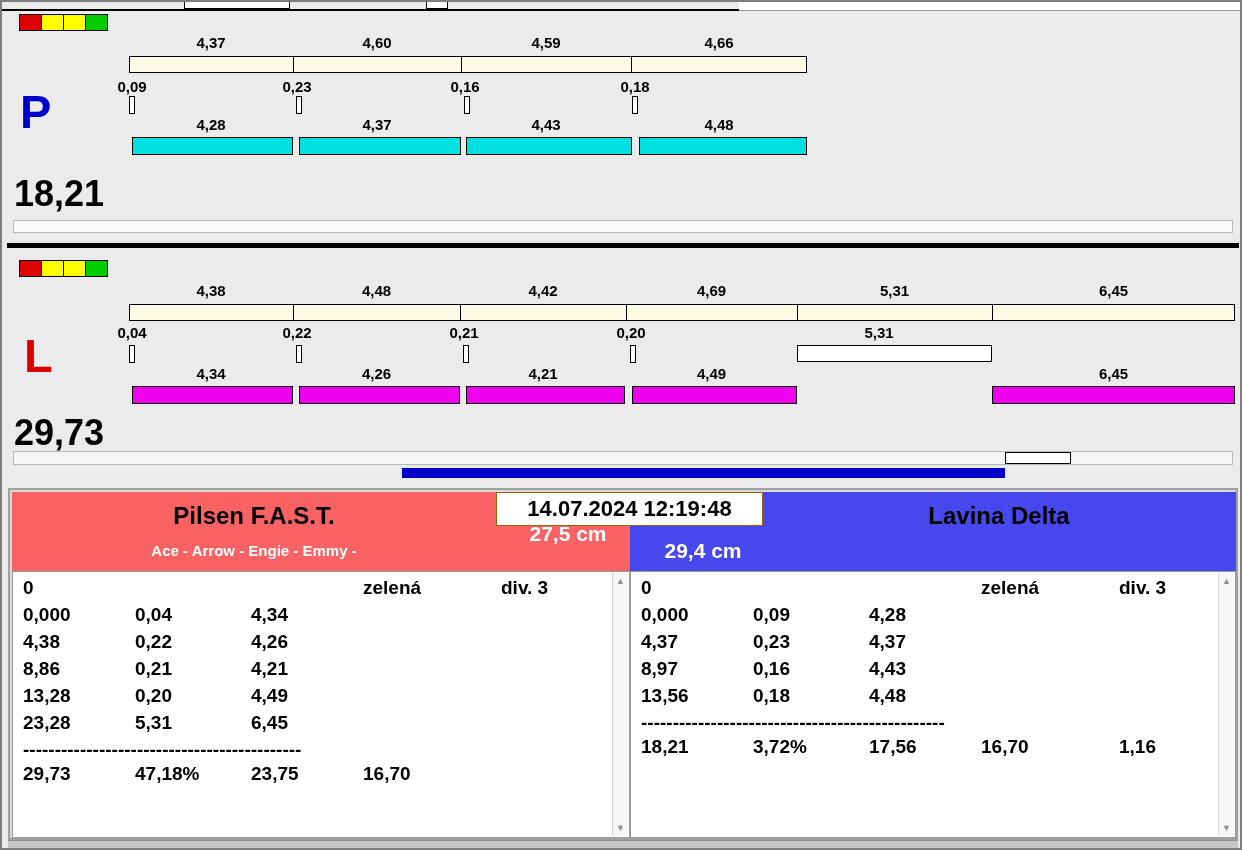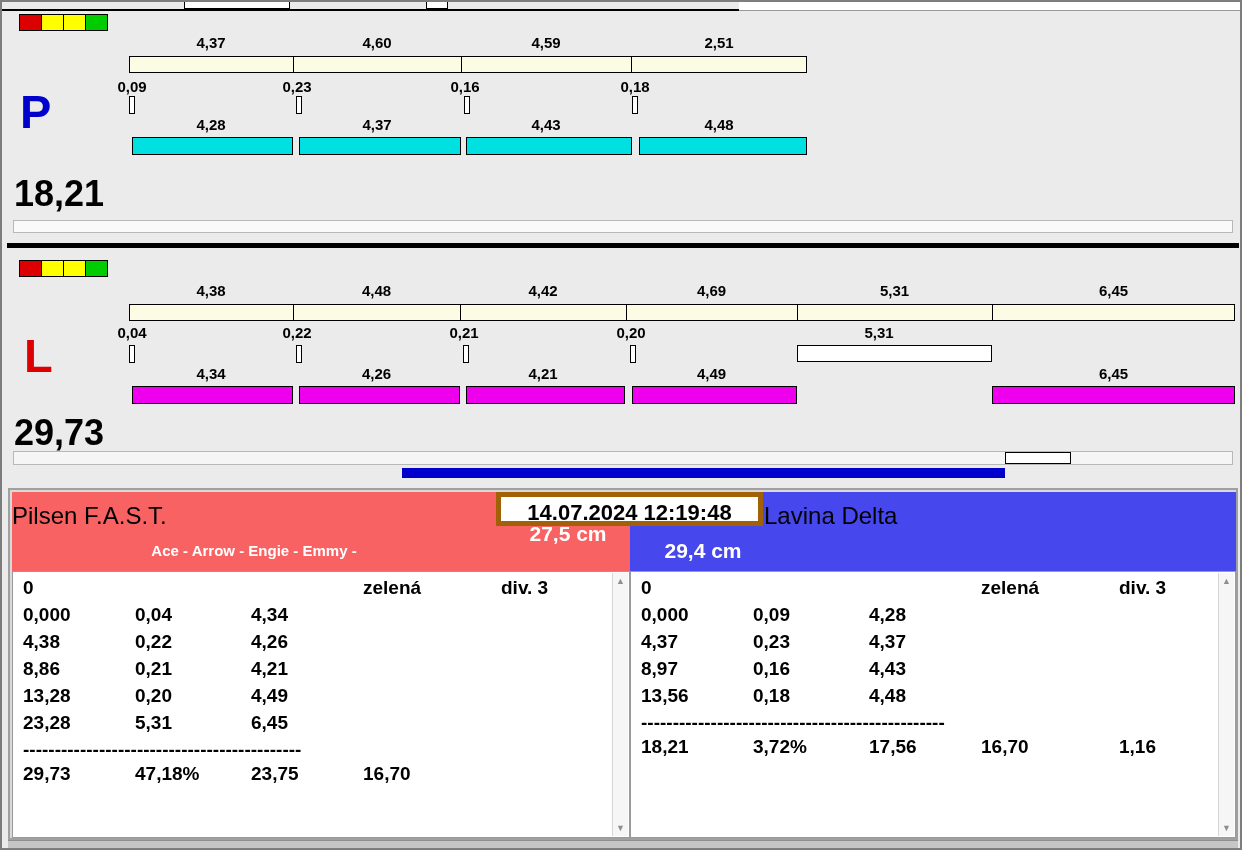--- a/index.html
+++ b/index.html
@@ -17,24 +17,24 @@
   .tick { position:absolute; width:6px; height:18px; background:#fff; border:1px solid #000; }
   .big-letter { position:absolute; font-size:47px; font-weight:bold; line-height:1; }
   .total { position:absolute; font-size:36px; font-weight:bold; line-height:1; }
   .strip { position:absolute; background:#fafafa; border:1px solid #b8b8b8; }
   .black-divider { position:absolute; background:#000; }
   .track { position:absolute; background:#f5f5f5; border:1px solid #b8b8b8; }
   .mini-box { position:absolute; background:#fff; border:1px solid #000; }
   .progress { position:absolute; }
   .light { display:inline-block; width:23px; height:17px; border:1px solid #000; margin-right:-1px; }
   .header { position:absolute; }
-  .team-title { position:absolute; font-size:24px; font-weight:normal; color:#000; white-space:nowrap; }
+  .team-title { position:absolute; text-align:center; font-size:24px; font-weight:bold; color:#000; white-space:nowrap; }
   .team-members { position:absolute; text-align:center; font-size:15px; font-weight:bold; color:#fff; white-space:nowrap; }
   .team-height { position:absolute; text-align:center; font-size:21px; font-weight:bold; color:#fff; white-space:nowrap; }
-  .datetime-box { position:absolute; background:#fff; border:5px solid #a16207; font-size:22px; font-weight:bold;
+  .datetime-box { position:absolute; background:#fff; border:1px solid #a16207; font-size:22px; font-weight:bold;
     text-align:center; line-height:32px; z-index:5; }
   .tbl { position:absolute; background:#fff; border:1px solid #9a9a9a; }
   .tbl-content { position:absolute; left:0; top:5px; right:18px; bottom:4px; overflow:hidden; font-size:19px; font-weight:bold; }
   .trow { position:relative; height:27px; }
   .trow span { position:absolute; top:0; white-space:nowrap; }
   .c1{left:10px}.c2{left:122px}.c3{left:238px}.c4{left:350px}.c5{left:488px}
   .dashrow { position:relative; height:24px; padding-left:10px; white-space:nowrap; overflow:hidden; letter-spacing:0; }
   .sbar { position:absolute; top:1px; bottom:1px; right:1px; width:16px; background:#f6f6f6; border-left:1px solid #d5d5d5; }
   .sarrow { position:absolute; left:0; width:100%; text-align:center; font-size:9px; color:#8f8f8f; cursor:default; }
   .tab-artifact { position:absolute; top:0; height:7px; background:#fff; border:1px solid #000; border-top:0; }
@@ -49,21 +49,21 @@
   <div class="tab-artifact" style="left:182px; width:106px;"></div>
   <div class="tab-artifact" style="left:424px; width:22px;"></div>
 
   <div class="abs" style="left:17px; top:12px;">
     <span class="light" style="background-color: rgb(221, 0, 0);"></span><span class="light" style="background-color: rgb(255, 255, 0);"></span><span class="light" style="background-color: rgb(255, 255, 0);"></span><span class="light" style="background-color: rgb(0, 204, 0);"></span>
   </div>
 
   <span class="lbl" style="left:127px; top:32px; width:164px;">4,37</span>
   <span class="lbl" style="left:291px; top:32px; width:168px;">4,60</span>
   <span class="lbl" style="left:459px; top:32px; width:170px;">4,59</span>
-  <span class="lbl" style="left:629px; top:32px; width:176px;">2,51</span>
+  <span class="lbl" style="left:629px; top:32px; width:176px;">4,66</span>
 
   <div class="bar" style="left: 127px; top: 54px; width: 678px; height: 17px; background-color: rgb(252, 251, 228);"></div>
   <div class="vdiv" style="left:291px; top:54px; height:17px;"></div>
   <div class="vdiv" style="left:459px; top:54px; height:17px;"></div>
   <div class="vdiv" style="left:629px; top:54px; height:17px;"></div>
 
   <span class="lbl" style="left:100px; top:76px; width:60px;">0,09</span>
   <span class="lbl" style="left:265px; top:76px; width:60px;">0,23</span>
   <span class="lbl" style="left:433px; top:76px; width:60px;">0,16</span>
   <span class="lbl" style="left:603px; top:76px; width:60px;">0,18</span>

